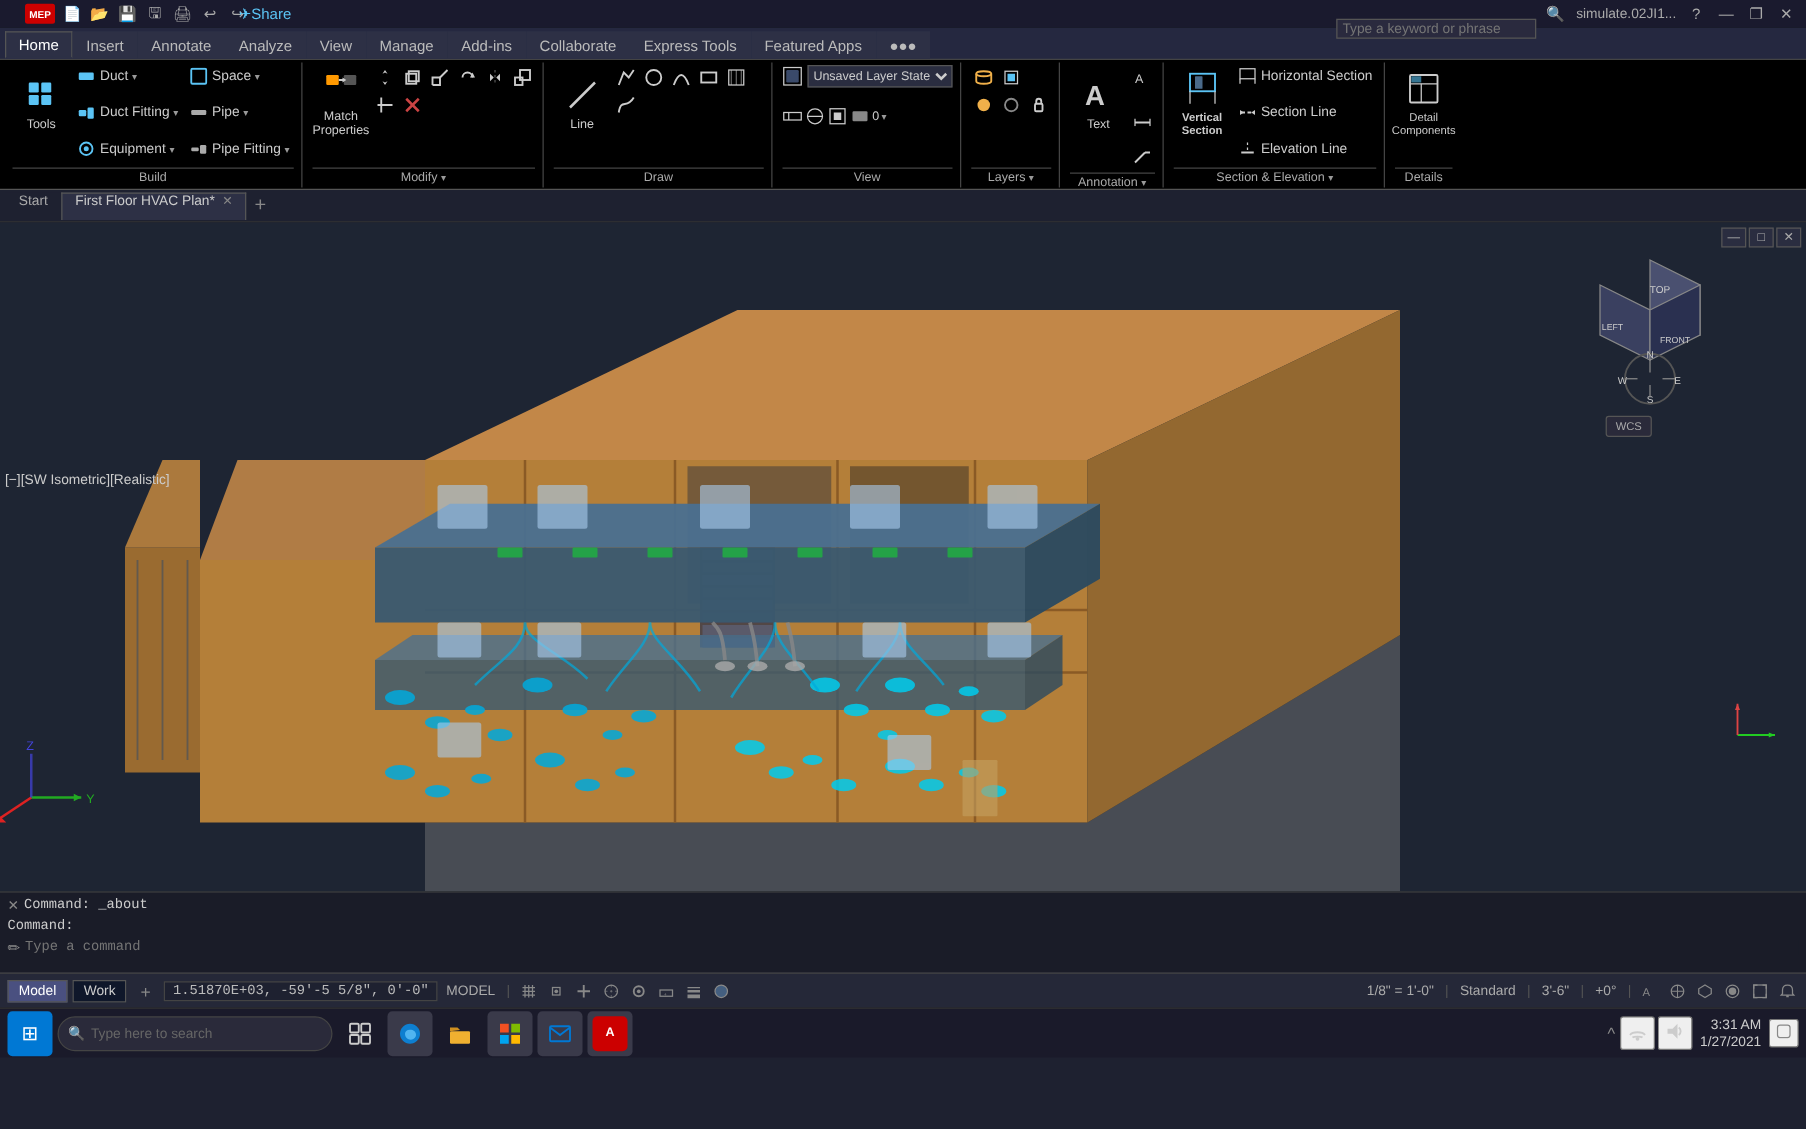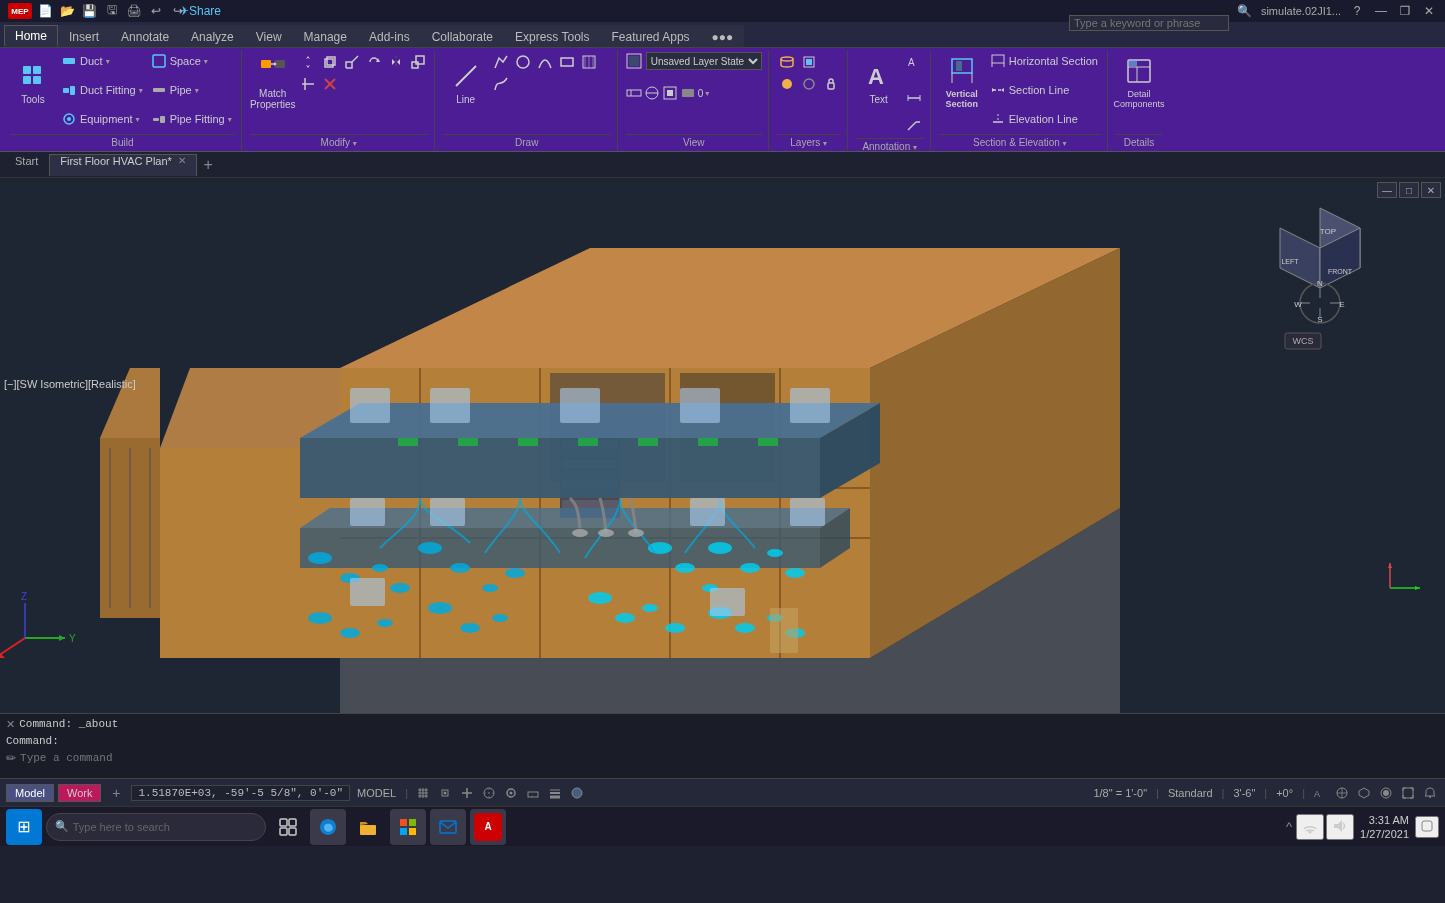--- a/index.html
+++ b/index.html
@@ -17,32 +17,32 @@
       font-size: 11px;
     }
     #title-bar .left { display: flex; align-items: center; gap: 6px; }
     #title-bar .center { flex: 1; text-align: center; font-size: 11px; color: #ccc; }
     #title-bar .right { display: flex; align-items: center; gap: 8px; }
     .autocad-logo {
       width: 24px; height: 16px;
       background: #cc0000;
       border-radius: 2px;
       display: flex; align-items: center; justify-content: center;
-      font-size: 8px; font-weight: bold; color: white;
+      font-size: 8px; font-weight: bold; color: white; margin-left: 12px;
     }
     .title-btn {
       width: 16px; height: 16px;
       background: none; border: none; color: #aaa;
       cursor: pointer; font-size: 12px; display: flex; align-items: center; justify-content: center;
     }
 
     
     #ribbon {
       height: 130px;
-      background: #4c1d95;
+      background: #000000;
       border-bottom: 1px solid #555;
     }
     #ribbon-tabs {
       height: 26px;
       background: #252840;
       display: flex;
       align-items: flex-end;
       padding: 0 4px;
       border-bottom: 1px solid #444;
     }
@@ -188,21 +188,21 @@
       background: #252838;
       border-top: 1px solid #444;
       display: flex;
       align-items: center;
       padding: 0 6px;
       gap: 4px;
       font-size: 11px;
       color: #ccc;
     }
     .model-tab {
-      padding: 2px 8px; background: #be185d; border: 1px solid #555;
+      padding: 2px 8px; background: #0f172a; border: 1px solid #555;
       color: #ccc; cursor: pointer; font-size: 11px;
     }
     .model-tab.active { background: #4a5080; color: #fff; }
     .status-sep { color: #555; margin: 0 2px; }
     .status-btn {
       background: none; border: none; color: #aaa;
       font-size: 11px; cursor: pointer; padding: 1px 3px;
     }
     .status-spacer { flex: 1; }
     .status-coord {

